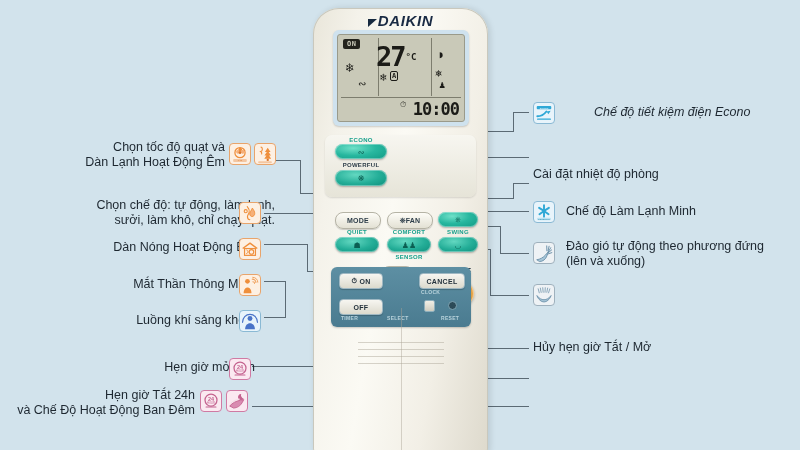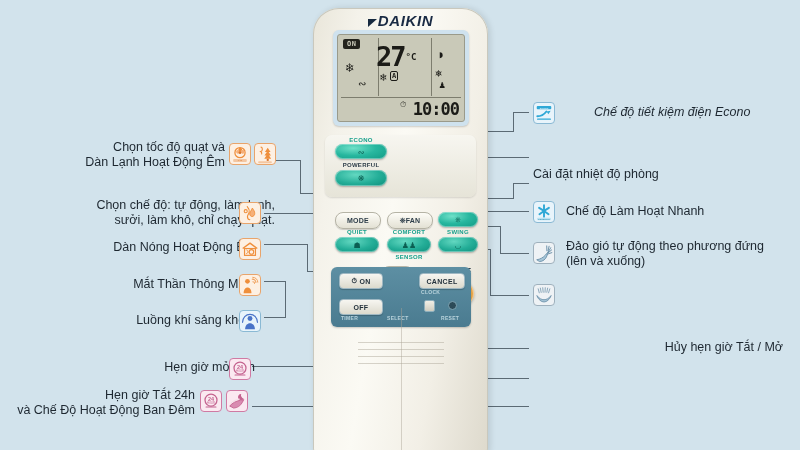--- a/index.html
+++ b/index.html
@@ -441,21 +441,21 @@
   <div class="lab l" style="left:533px;top:167px;width:250px;">Cài đặt nhiệt độ phòng</div>
 
   <div class="chip blue" style="left:533px;top:201px;">
     <svg viewBox="0 0 22 22">
         <path d="M11 3.6v6.2M11 9.8L5.6 6.4M11 9.8l5.4-3.4M11 9.8L6 13.4M11 9.8l5 3.6M11 9.8v6.4" stroke="#2fa8d6" stroke-width="2.1" stroke-linecap="round"></path>
         <circle cx="11" cy="9.8" r="1.9" fill="#2fa8d6"></circle>
         <rect x="3.4" y="17.4" width="15.2" height="2.6" rx="1" fill="#b9e2f2"></rect>
         <text x="11" y="19.5" font-size="2.3" text-anchor="middle" fill="#1b7fa6" font-family="sans-serif">POWERFUL</text>
       </svg>
   </div>
-  <div class="lab l" style="left:566px;top:204px;width:232px;">Chế độ Làm Hoạt Nhanh</div>
+  <div class="lab l" style="left:566px;top:204px;width:232px;">Chế độ Làm Lạnh Minh</div>
 
   <div class="chip grey" style="left:533px;top:242px;">
     <svg viewBox="0 0 22 22">
         <g stroke="#6e93ab" stroke-width="1.1" stroke-linecap="round">
           <path d="M16.6 3.6l-1.1 5.1M18.4 5.2l-2.6 4.6M19.4 7.6l-3.8 3.2M19.6 10.6l-4.6 1.6M14 3.2l.2 5.4"></path>
         </g>
         <path d="M3 18.4c3.6-.4 7-2.3 9.6-5.2l3.2-3.6-1.6 4.6c-1.4 4-4.6 6.2-8.2 6.2z" fill="#a7c6d8" stroke="#6e93ab" stroke-width="1"></path>
       </svg>
   </div>
   <div class="lab l" style="left:566px;top:239px;width:234px;">Đảo gió tự động theo phương đứng
@@ -463,15 +463,15 @@
 
   <div class="chip grey" style="left:533px;top:284px;">
     <svg viewBox="0 0 22 22">
         <g stroke="#7f9fb4" stroke-width="1" stroke-linecap="round">
           <path d="M4.6 4.2l1.2 4.4M7 3.4l.9 4.8M9.6 3l.5 5M12.4 3l-.3 5M15 3.4l-.9 4.6M17.4 4.2l-1.4 4.4"></path>
         </g>
         <path d="M3.2 11.6c1.6 4.6 5 7 7.8 7s6.2-2.4 7.8-7c-2.4 3.2-5 4.6-7.8 4.6s-5.4-1.4-7.8-4.6z" fill="#a7c6d8" stroke="#6e93ab" stroke-width="1"></path>
       </svg>
   </div>
 
-  <div class="lab l" style="left:533px;top:340px;width:250px;text-align:right;">Hủy hẹn giờ Tắt / Mở</div>
+  <div class="lab l" style="left:533px;top:340px;width:250px;">Hủy hẹn giờ Tắt / Mở</div>
 
 </div>
 
 </body></html>

